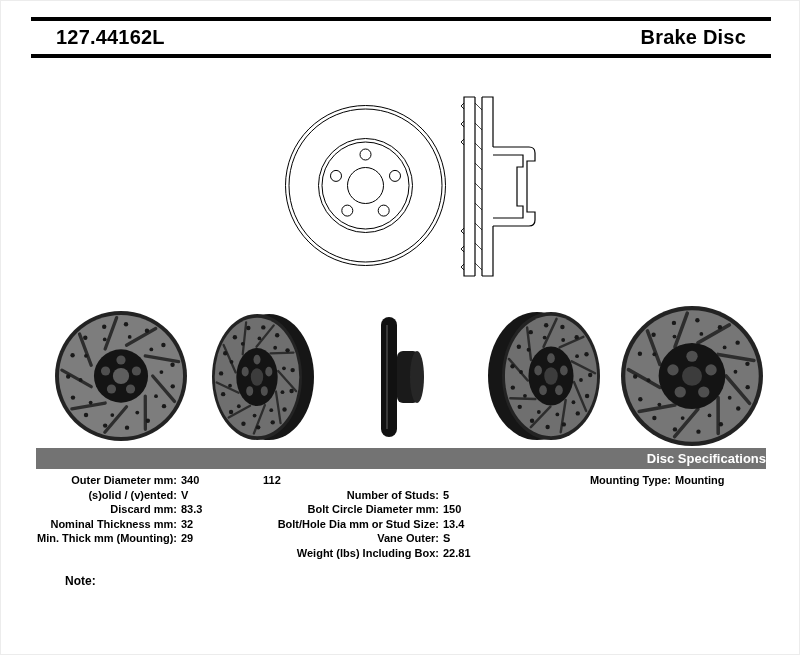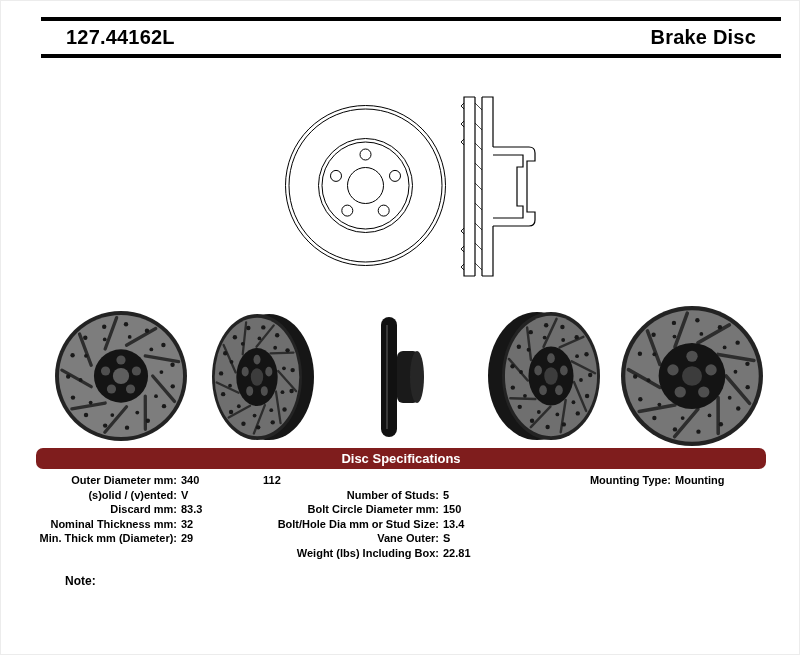--- a/index.html
+++ b/index.html
@@ -4,43 +4,43 @@
 <style>
   * { margin:0; padding:0; box-sizing:border-box; }
   html,body { background:#fff; }
   .page {
     position:relative; width:800px; height:655px; background:#ffffff;
     font-family:"Liberation Sans","DejaVu Sans",sans-serif; color:#000;
     overflow:hidden; border:1px solid #ececec;
   }
   
   .header {
-    position:absolute; left:40px; top:16px; width:740px; height:41px;
+    position:absolute; left:30px; top:16px; width:740px; height:41px;
     border-top:4px solid #000; border-bottom:4px solid #000;
     display:flex; align-items:center; justify-content:space-between; padding:0 25px;
   }
   .header .part-number, .header .product-title { font-size:20px; font-weight:bold; letter-spacing:0.2px; }
 
   
   .front-view { position:absolute; left:282px; top:102px; }
   .cross-section { position:absolute; left:458px; top:94px; }
 
   
   .photo { position:absolute; }
   .photo-1 { left:50px;  top:307px; }
   .photo-2 { left:200px; top:310px; }
   .photo-3 { left:352px; top:312px; }
   .photo-4 { left:476px; top:308px; }
   .photo-5 { left:616px; top:302px; }
 
   
   .banner {
     position:absolute; left:35px; top:447px; width:730px; height:21px;
-    background:#7f1d1d; color:#fff; display:flex; align-items:center; justify-content:center;
-    font-size:13px; font-weight:bold;border-radius:7px;
+    background:#737373; color:#fff; display:flex; align-items:center; justify-content:flex-end;
+    font-size:13px; font-weight:bold;
   }
 
   
   .spec-col { position:absolute; top:472px; font-size:11px; font-weight:bold; }
   .spec-row { display:flex; line-height:14.6px; white-space:nowrap; }
   .spec-label { text-align:right; }
   .spec-value { text-align:left; padding-left:4px; }
   .col-left  { left:28px; }  .col-left  .spec-label { width:148px; }
   .col-mid   { left:258px; } .col-mid   .spec-label { width:180px; }
   .col-right { left:560px; } .col-right .spec-label { width:110px; }
@@ -305,21 +305,21 @@
     </div>
     <div class="spec-row">
       <span class="spec-label">Discard mm:</span>
       <span class="spec-value">83.3</span>
     </div>
     <div class="spec-row">
       <span class="spec-label">Nominal Thickness mm:</span>
       <span class="spec-value">32</span>
     </div>
     <div class="spec-row">
-      <span class="spec-label">Min. Thick mm (Diameter):</span>
+      <span class="spec-label">Min. Thick mm (Mounting):</span>
       <span class="spec-value">29</span>
     </div>
   </div>
 
   <div class="spec-col col-mid">
     <div class="spec-row">
       <span class="spec-value">112</span>
     </div>
     <div class="spec-row">
       <span class="spec-label">Number of Studs:</span>

